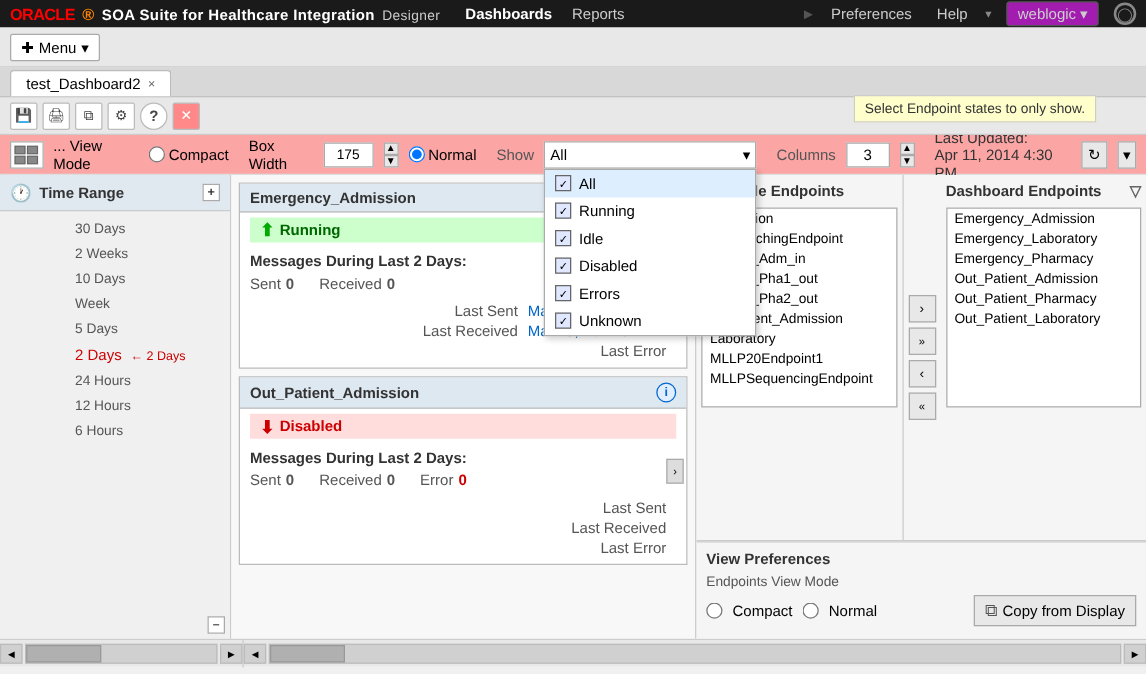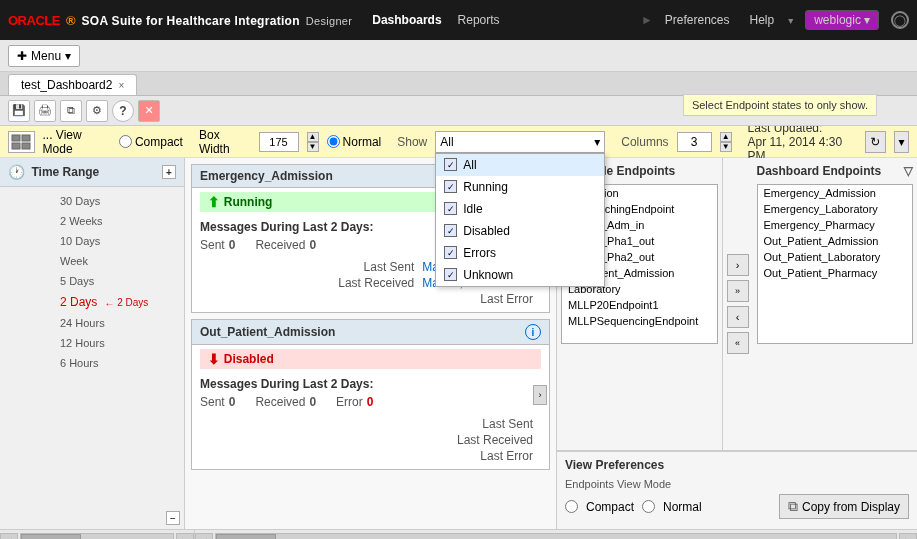--- a/index.html
+++ b/index.html
@@ -1,21 +1,21 @@
 <!DOCTYPE html>
 <html><head>
   <meta charset="utf-8">
   <style>
     * { box-sizing: border-box; margin: 0; padding: 0; font-family: Arial, sans-serif; font-size: 12px; }
     body { width: 917px; height: 539px; overflow: hidden; background: #f0f0f0; }
 
     
     .top-nav {
       background: #1a1a1a;
-      height: 40px;
+      height: 22px;
       display: flex;
       align-items: center;
       padding: 0 8px;
       color: #fff;
     }
     .oracle-logo {
       color: #f00;
       font-weight: bold;
       font-size: 13px;
       margin-right: 6px;
@@ -156,21 +156,21 @@
       border: 1px solid #ccc;
       padding: 4px 8px;
       font-size: 11px;
       color: #333;
       white-space: nowrap;
       z-index: 100;
     }
 
     
     .view-toolbar {
-      background: #fef9c3;
+      background: #fca5a5;
       height: 32px;
       display: flex;
       align-items: center;
       padding: 0 8px;
       gap: 8px;
       border-bottom: 1px solid #ddd;
     }
     .view-mode-icon {
       width: 28px; height: 22px;
       border: 1px solid #aaa;
@@ -796,22 +796,22 @@
       <div class="dashboard-endpoints">
         <div class="de-header">
           <span>Dashboard Endpoints</span>
           <span class="filter-icon">▽</span>
         </div>
         <div class="de-list">
           <div class="de-item">Emergency_Admission</div>
           <div class="de-item">Emergency_Laboratory</div>
           <div class="de-item">Emergency_Pharmacy</div>
           <div class="de-item">Out_Patient_Admission</div>
+          <div class="de-item">Out_Patient_Pharmacy</div>
           <div class="de-item">Out_Patient_Laboratory</div>
-          <div class="de-item">Out_Patient_Pharmacy</div>
         </div>
       </div>
     </div>
 
     <div class="view-prefs">
       <div class="vp-title">View Preferences</div>
       <div class="vp-row">
         <span class="vp-label">Endpoints View Mode</span>
       </div>
       <div class="vp-row">

